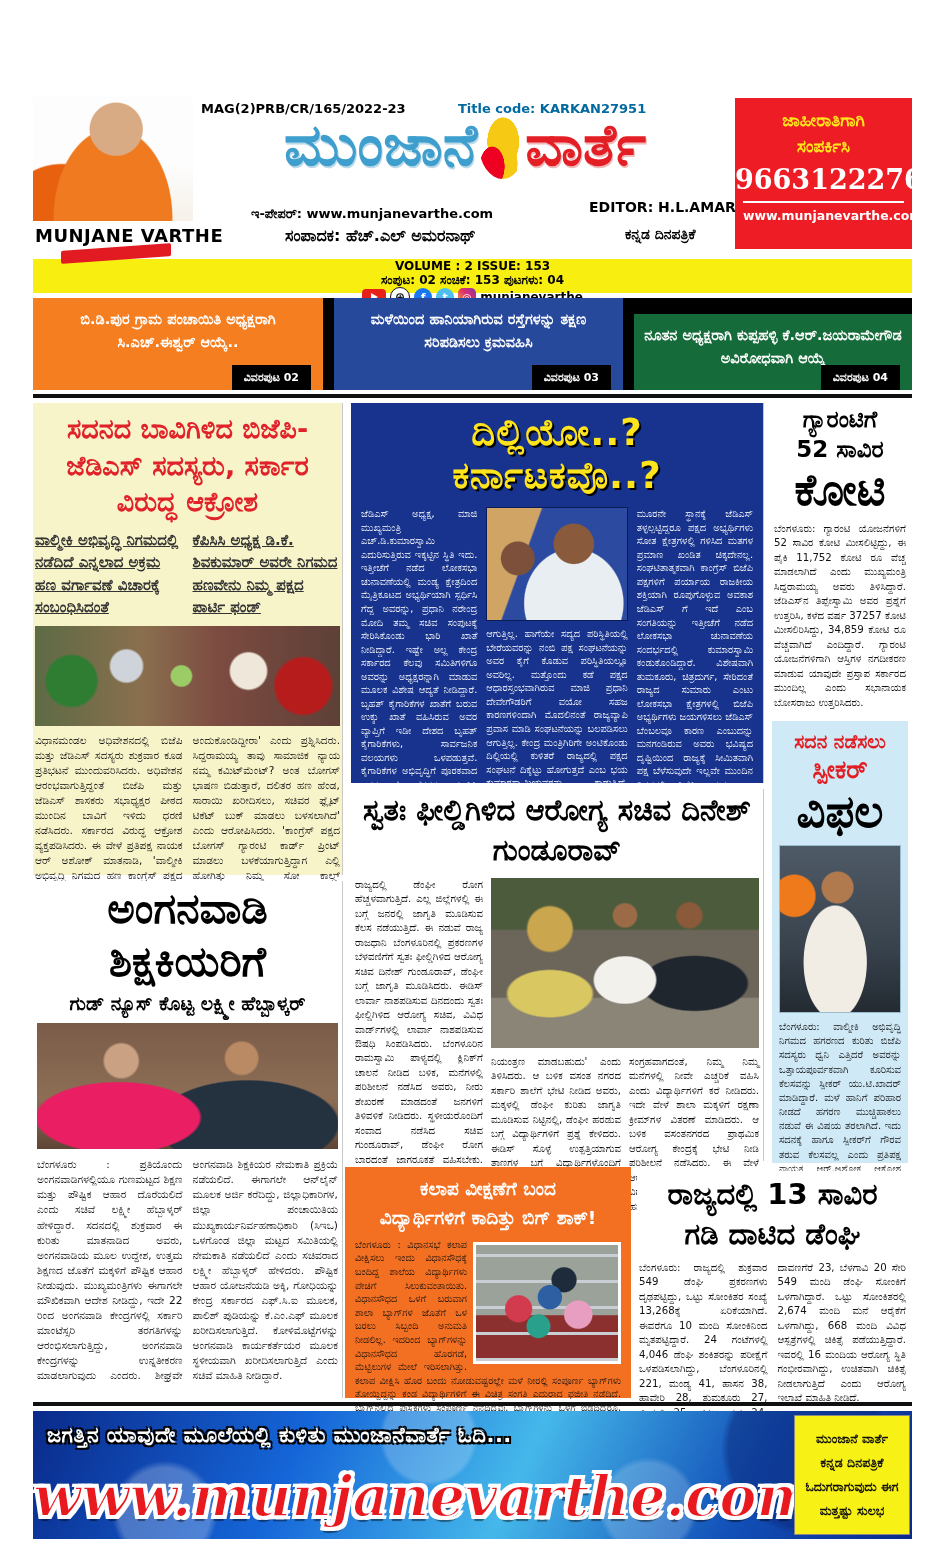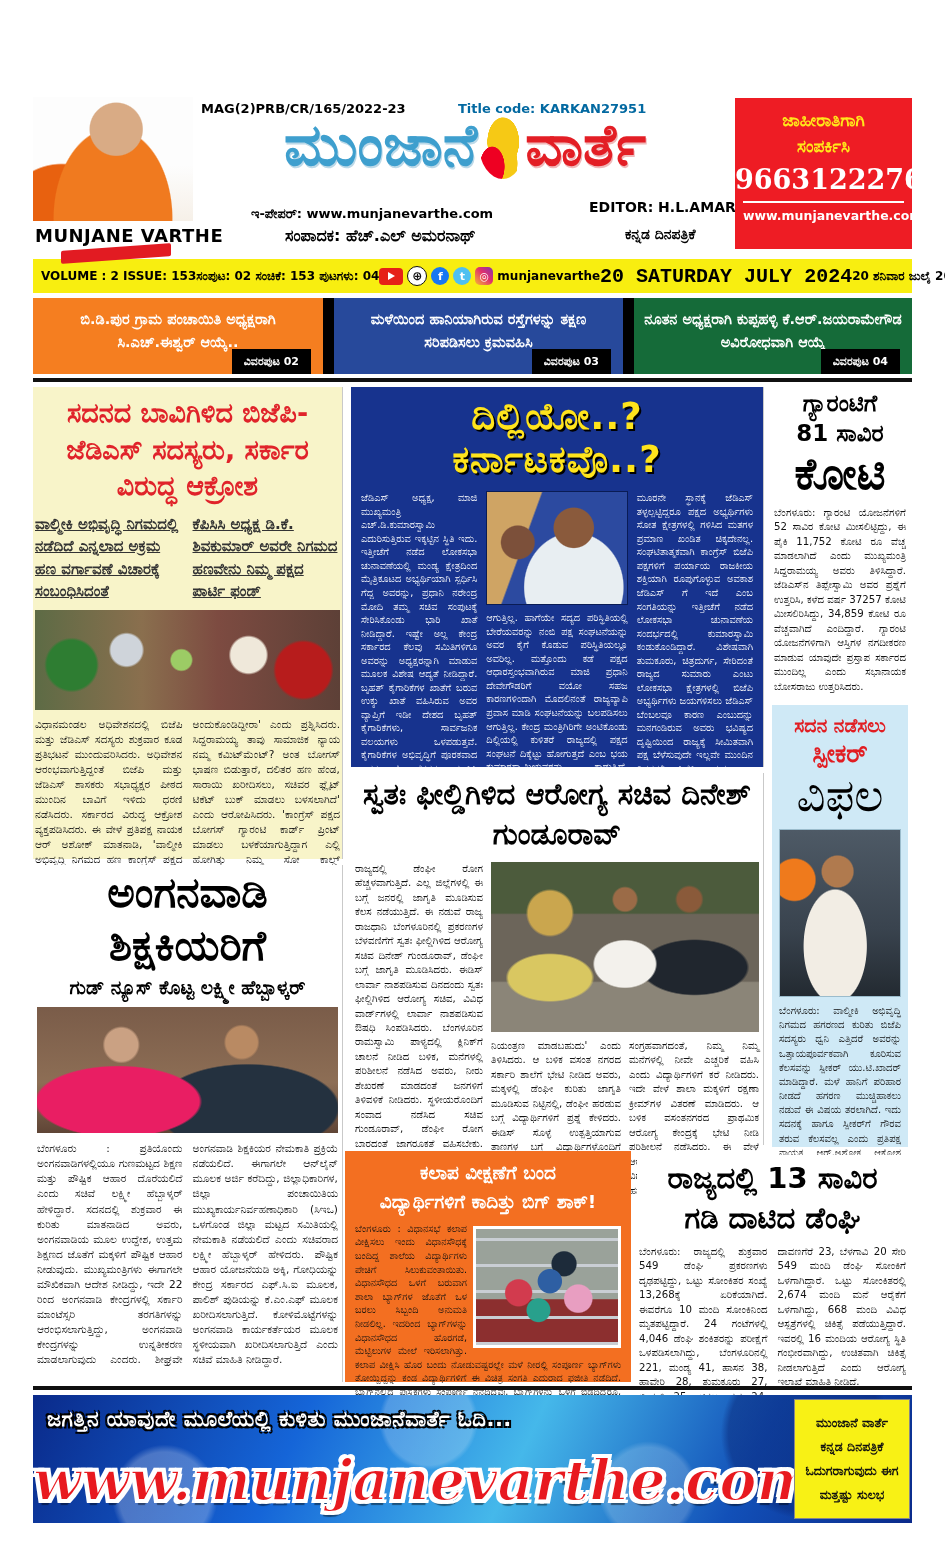--- a/index.html
+++ b/index.html
@@ -37,21 +37,21 @@
   .editor-en{position:absolute;left:556px;top:104px;font-weight:bold;font-size:14px;color:#000;}
   .daily-kn{position:absolute;left:592px;top:131px;font-weight:bold;font-size:14px;color:#000;}
   .ad-box{position:absolute;right:0;top:3px;width:177px;height:151px;background:#ee1c24;
     text-align:center;padding-top:9px;box-sizing:border-box;}
   .ad-box .kn{color:#ffe81a;font-weight:bold;font-size:17px;line-height:1.55;}
   .ad-box .phone{color:#fff;font-family:"DejaVu Serif","Liberation Serif",serif;font-weight:bold;font-size:27px;margin-top:4px;}
   .ad-box .url{color:#fff;font-weight:bold;font-size:12.5px;border-top:2px solid #fff;margin:6px 8px 0;padding-top:5px;}
 
   
   .infobar{position:relative;margin-top:6px;height:34px;background:#f8ee10;
-    display:flex;align-items:center;justify-content:space-between;padding:0 8px;box-sizing:border-box;}
+    display:flex;align-items:center;justify-content:space-between;padding:0 8px;box-sizing:border-box;flex-direction:column;}
   .ribbon{position:absolute;left:28px;top:-12px;width:110px;height:13px;background:#e21b22;transform:skewY(-4deg);border-radius:2px;}
   .infobar .b{font-weight:bold;font-size:12px;color:#000;white-space:nowrap;}
   .soc{display:flex;align-items:center;gap:4px;}
   .ic{width:18px;height:18px;border-radius:50%;display:inline-flex;align-items:center;justify-content:center;
       color:#fff;font-size:11px;font-weight:bold;}
   .ic.yt{width:24px;height:17px;border-radius:4px;background:#e62117;}
   .ic.yt i{display:block;width:0;height:0;border-left:7px solid #fff;border-top:4px solid rgba(0,0,0,0);border-bottom:4px solid rgba(0,0,0,0);}
   .ic.gl{background:#fff;color:#111;border:1.5px solid #111;font-size:12px;}
   .ic.fb{background:#1877f2;}
   .ic.tw{background:#4ec0f0;}
@@ -59,21 +59,21 @@
   .price{display:flex;align-items:flex-start;line-height:1;}
   .price .cur{font-size:17px;font-weight:bold;margin-top:6px;}
   .price .amt{font-size:33px;font-weight:bold;font-family:"DejaVu Serif","Liberation Serif",serif;}
 
   
   .teasers{display:flex;gap:11px;background:#000;margin-top:5px;}
   .teaser{position:relative;color:#fff;font-weight:bold;font-size:14.5px;line-height:1.6;
     text-align:center;padding:10px 10px 20px;box-sizing:border-box;}
   .teaser.t1{width:290px;background:#f57e20;}
   .teaser.t2{width:289px;background:#27499b;}
-  .teaser.t3{flex:1;background:#156b39;}
+  .teaser.t3{flex:1;background:#156b39;margin-top:16px;}
   .teaser .tag{position:absolute;right:12px;bottom:0;background:#000;color:#fff;
     font-size:11px;font-weight:bold;padding:4px 12px;}
 
   .rule{height:4px;background:#101010;margin-top:4px;}
 
   
   .content{position:relative;height:995px;margin-top:5px;}
   .art{position:absolute;box-sizing:border-box;}
   .body-txt{font-size:10.6px;line-height:1.42;text-align:justify;color:#111;}
   .cols2{column-count:2;column-gap:10px;}
@@ -124,21 +124,21 @@
   #art3{left:739px;top:0;width:136px;height:312px;background:#fff;padding:2px 2px;}
   #art3 .h{font-weight:bold;text-align:center;color:#000;line-height:1.3;}
   #art3 .h .l1,#art3 .h .l2{font-size:23px;display:block;}
   #art3 .h .l3{font-size:44px;display:block;line-height:1.15;}
   #art3 .body-txt{margin-top:6px;font-size:10.2px;}
 
   
   #art4{left:739px;top:318px;width:136px;height:442px;background:#cfe9f6;padding:7px 7px;}
   #art4 .r1{color:#e11d22;font-size:19px;font-weight:bold;text-align:center;line-height:1.4;}
   #art4 .r2{color:#e11d22;font-size:25px;font-weight:bold;text-align:center;}
-  #art4 .r3{color:#000;font-size:45px;font-weight:normal;text-align:center;line-height:1.2;}
+  #art4 .r3{color:#000;font-size:45px;font-weight:bold;text-align:center;line-height:1.2;}
   .ph-speaker{height:166px;margin-top:6px;border:1px solid #9bbccc;
     background:
       radial-gradient(circle at 48% 25%, #b07a4e 0 11%, rgba(0,0,0,0) 12%),
       radial-gradient(ellipse at 46% 70%, #f2ede4 0 34%, rgba(0,0,0,0) 35%),
       radial-gradient(ellipse at 58% 60%, #f0a23c 0 10%, rgba(0,0,0,0) 11%),
       radial-gradient(circle at 12% 30%, #ef7a1c 0 13%, rgba(0,0,0,0) 14%),
       linear-gradient(180deg,#4e5a66,#39434e 60%,#232a31);}
   #art4 .body-txt{margin-top:7px;font-size:10px;}
 
   
@@ -284,21 +284,21 @@
           <div class="ph-hdk"></div>
           <div class="body-txt">ಆಗುತ್ತಿಲ್ಲ. ಹಾಗೆಯೇ ಸದ್ಯದ ಪರಿಸ್ಥಿತಿಯಲ್ಲಿ ಬೇರೆಯವರನ್ನು ನಂಬಿ ಪಕ್ಷ ಸಂಘಟನೆಯನ್ನು ಅವರ ಕೈಗೆ ಕೊಡುವ ಪರಿಸ್ಥಿತಿಯಲ್ಲೂ ಅವರಿಲ್ಲ. ಮತ್ತೊಂದು ಕಡೆ ಪಕ್ಷದ ಆಧಾರಸ್ತಂಭವಾಗಿರುವ ಮಾಜಿ ಪ್ರಧಾನಿ ದೇವೇಗೌಡರಿಗೆ ವಯೋ ಸಹಜ ಕಾರಣಗಳಿಂದಾಗಿ ಮೊದಲಿನಂತೆ ರಾಜ್ಯವ್ಯಾಪಿ ಪ್ರವಾಸ ಮಾಡಿ ಸಂಘಟನೆಯನ್ನು ಬಲಪಡಿಸಲು ಆಗುತ್ತಿಲ್ಲ. ಕೇಂದ್ರ ಮಂತ್ರಿಗಿರಿಗೇ ಅಂಟಿಕೊಂಡು ದಿಲ್ಲಿಯಲ್ಲಿ ಕುಳಿತರೆ ರಾಜ್ಯದಲ್ಲಿ ಪಕ್ಷದ ಸಂಘಟನೆ ದಿಕ್ಕೆಟ್ಟು ಹೋಗುತ್ತದೆ ಎಂಬ ಭಯ ಕುಮಾರಸ್ವಾಮಿಯವರನ್ನು ಕಾಡುತ್ತಿದೆ. ಹಾಗಂತ ಇದ್ದಕ್ಕಿದ್ದಂತೆ ಸಚಿವ ಸ್ಥಾನ ತೊರೆದು ವಾಪಸಾಗುವ ಸ್ಥಿತಿಯಲ್ಲೂ ಅವರಿಲ್ಲ ಎಂಬ ಬಗೆಯ ಇಕ್ಕಟ್ಟಿಗೆ ಸಿಲುಕಿದ್ದಾರೆ. ಕಳೆದ ವಿಧಾನಸಭಾ ಚುನಾವಣೆಯಲ್ಲಿ 19 ಸ್ಥಾನಗಳನ್ನು ಗೆಲ್ಲುವ ಮೂಲಕ</div>
         </div>
         <div class="c body-txt">ಮೂರನೇ ಸ್ಥಾನಕ್ಕೆ ಜೆಡಿಎಸ್ ತಳ್ಳಲ್ಪಟ್ಟಿದ್ದರೂ ಪಕ್ಷದ ಅಭ್ಯರ್ಥಿಗಳು ಸೋತ ಕ್ಷೇತ್ರಗಳಲ್ಲಿ ಗಳಿಸಿದ ಮತಗಳ ಪ್ರಮಾಣ ಖಂಡಿತ ಚಿಕ್ಕದೇನಲ್ಲ. ಸಂಘಟಿತಾತ್ಮಕವಾಗಿ ಕಾಂಗ್ರೆಸ್ ಬಿಜೆಪಿ ಪಕ್ಷಗಳಿಗೆ ಪರ್ಯಾಯ ರಾಜಕೀಯ ಶಕ್ತಿಯಾಗಿ ರೂಪುಗೊಳ್ಳುವ ಅವಕಾಶ ಜೆಡಿಎಸ್ ಗೆ ಇದೆ ಎಂಬ ಸಂಗತಿಯನ್ನು ಇತ್ತೀಚೆಗೆ ನಡೆದ ಲೋಕಸಭಾ ಚುನಾವಣೆಯ ಸಂದರ್ಭದಲ್ಲಿ ಕುಮಾರಸ್ವಾಮಿ ಕಂಡುಕೊಂಡಿದ್ದಾರೆ. ವಿಶೇಷವಾಗಿ ತುಮಕೂರು, ಚಿತ್ರದುರ್ಗ, ಸೇರಿದಂತೆ ರಾಜ್ಯದ ಸುಮಾರು ಎಂಟು ಲೋಕಸಭಾ ಕ್ಷೇತ್ರಗಳಲ್ಲಿ ಬಿಜೆಪಿ ಅಭ್ಯರ್ಥಿಗಳು ಜಯಗಳಿಸಲು ಜೆಡಿಎಸ್ ಬೆಂಬಲವೂ ಕಾರಣ ಎಂಬುದನ್ನು ಮನಗಂಡಿರುವ ಅವರು ಭವಿಷ್ಯದ ದೃಷ್ಟಿಯಿಂದ ರಾಜ್ಯಕ್ಕೆ ಸೀಮಿತವಾಗಿ ಪಕ್ಷ ಬೆಳೆಸುವುದೇ ಇಲ್ಲವೇ ಮುಂದಿನ ದಿನಗಳಲ್ಲಿ ಬಿಜೆಪಿ ಎದುರು ಎಲ್ಲ ವಿಚಾರಗಳಿಗೂ ಮಂಡಿಯೂರಿ ನಿಲ್ಲಬೇಕಾದ ಪರಿಸ್ಥಿತಿ ಬರಲಿದೆ ಎಂಬ ಸಂಗತಿಯನ್ನು ತಮ್ಮ ಆಪ್ತರ ಬಳಿ ಚರ್ಚಿಸಿದ್ದಾರೆ. ಈ ಕಾರಣಕ್ಕಾಗೇ ಮುಂದಿನ ದಿನಗಳಲ್ಲಿ ನಡೆಯಲಿರುವ ಚನ್ನಪಟ್ಟಣ ವಿಧಾನಸಭಾ ಕ್ಷೇತ್ರದ ಉಪ ಚುನಾವಣೆಯಲ್ಲಿ ತಮ್ಮ ಕುಟುಂಬದ ಸದಸ್ಯರಲ್ಲೇ ಯಾರಾದರೂ ಒಬ್ಬರು ಸ್ಪರ್ಧಿಸಿ ಗೆಲ್ಲುವಂತೆ ನೋಡಿಕೊಳ್ಳಲು ನಿರ್ಧರಿಸಿದ್ದಾರೆ.</div>
       </div>
     </div>
 
     <div class="art" id="art3">
       <div class="h">
         <span class="l1">ಗ್ಯಾರಂಟಿಗೆ</span>
-        <span class="l2">81 ಸಾವಿರ</span>
+        <span class="l2">52 ಸಾವಿರ</span>
         <span class="l3">ಕೋಟಿ</span>
       </div>
       <div class="body-txt">ಬೆಂಗಳೂರು: ಗ್ಯಾರಂಟಿ ಯೋಜನೆಗಳಿಗೆ 52 ಸಾವಿರ ಕೋಟಿ ಮೀಸಲಿಟ್ಟಿದ್ದು, ಈ ಪೈಕಿ 11,752 ಕೋಟಿ ರೂ ವೆಚ್ಚ ಮಾಡಲಾಗಿದೆ ಎಂದು ಮುಖ್ಯಮಂತ್ರಿ ಸಿದ್ದರಾಮಯ್ಯ ಅವರು ತಿಳಿಸಿದ್ದಾರೆ. ಜೆಡಿಎಸ್‌ನ ತಿಪ್ಪೇಸ್ವಾಮಿ ಅವರ ಪ್ರಶ್ನೆಗೆ ಉತ್ತರಿಸಿ, ಕಳೆದ ವರ್ಷ 37257 ಕೋಟಿ ಮೀಸಲಿರಿಸಿದ್ದು, 34,859 ಕೋಟಿ ರೂ ವೆಚ್ಚವಾಗಿದೆ ಎಂದಿದ್ದಾರೆ. ಗ್ಯಾರಂಟಿ ಯೋಜನೆಗಳಿಗಾಗಿ ಆಸ್ತಿಗಳ ನಗದೀಕರಣ ಮಾಡುವ ಯಾವುದೇ ಪ್ರಸ್ತಾಪ ಸರ್ಕಾರದ ಮುಂದಿಲ್ಲ ಎಂದು ಸಭಾನಾಯಕ ಬೋಸರಾಜು ಉತ್ತರಿಸಿದರು.</div>
     </div>
 
     <div class="art" id="art4">
       <div class="r1">ಸದನ ನಡೆಸಲು</div>
       <div class="r2">ಸ್ಪೀಕರ್</div>
       <div class="r3">ವಿಫಲ</div>
       <div class="ph-speaker"></div>

